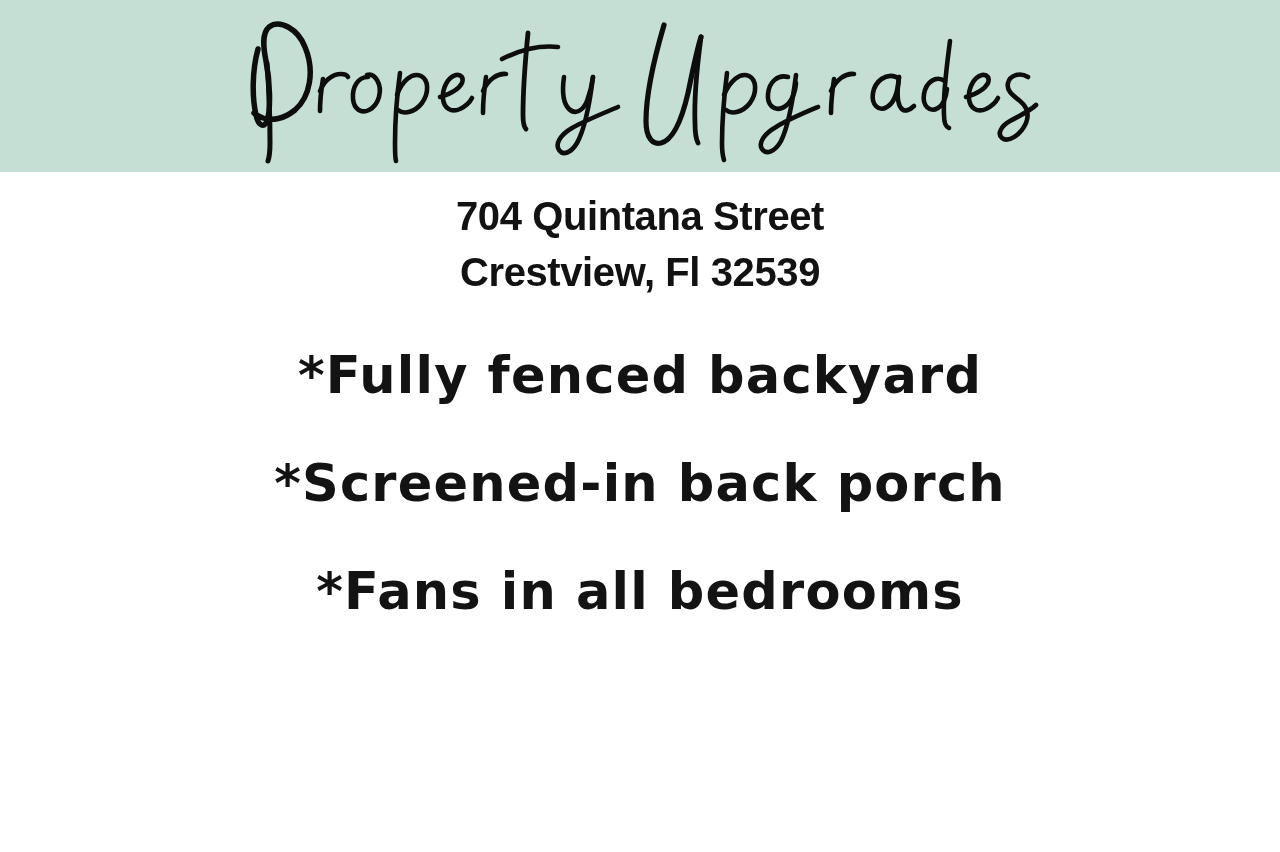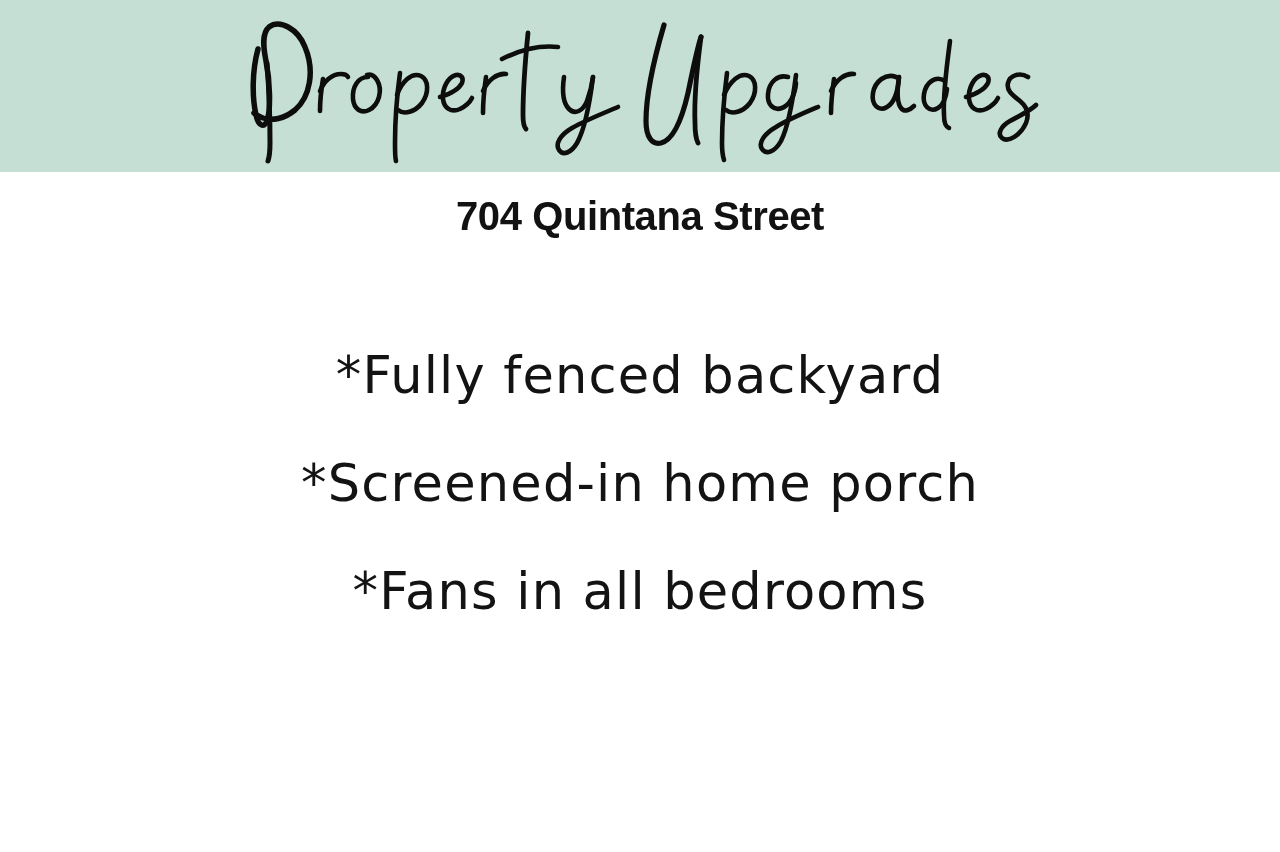--- a/index.html
+++ b/index.html
@@ -96,21 +96,21 @@
     width: 1280px;
     margin: 0;
     padding: 0;
     list-style: none;
     text-align: center;
   }
   .upgrade-item {
     display: block;
     width: 1280px;
     font-family: "DejaVu Sans", sans-serif;
-    font-weight: 400;
+    font-weight: 700;
     font-size: 51px;
     line-height: 108px;
     letter-spacing: 1.2px;
     color: #131313;
     white-space: nowrap;
     text-align: center;
   }
 </style>
 </head>
 <body>
@@ -172,22 +172,23 @@
           <path class="script-stroke" stroke-width="4.6" d="M788 66 C780 61 770 64 768 72 C766 80 774 85 780 90 C786 95 790 102 786 112 C781 124 768 132 762 127 C757 123 761 115 770 110 C779 105 790 100 796 94"></path>
         </g>
       </svg>
     </div>
   </div>
 
   <div class="body-area">
 
     <div class="address-block">
       <span class="address-line">704 Quintana Street</span>
+      <span class="address-line">Crestview, Fl 32539</span>
     </div>
 
     <ul class="upgrade-list">
       <li class="upgrade-item">*Fully fenced backyard</li>
-      <li class="upgrade-item">*Screened-in home porch</li>
+      <li class="upgrade-item">*Screened-in back porch</li>
       <li class="upgrade-item">*Fans in all bedrooms</li>
     </ul>
 
   </div>
 </div>
 
 </body></html>

